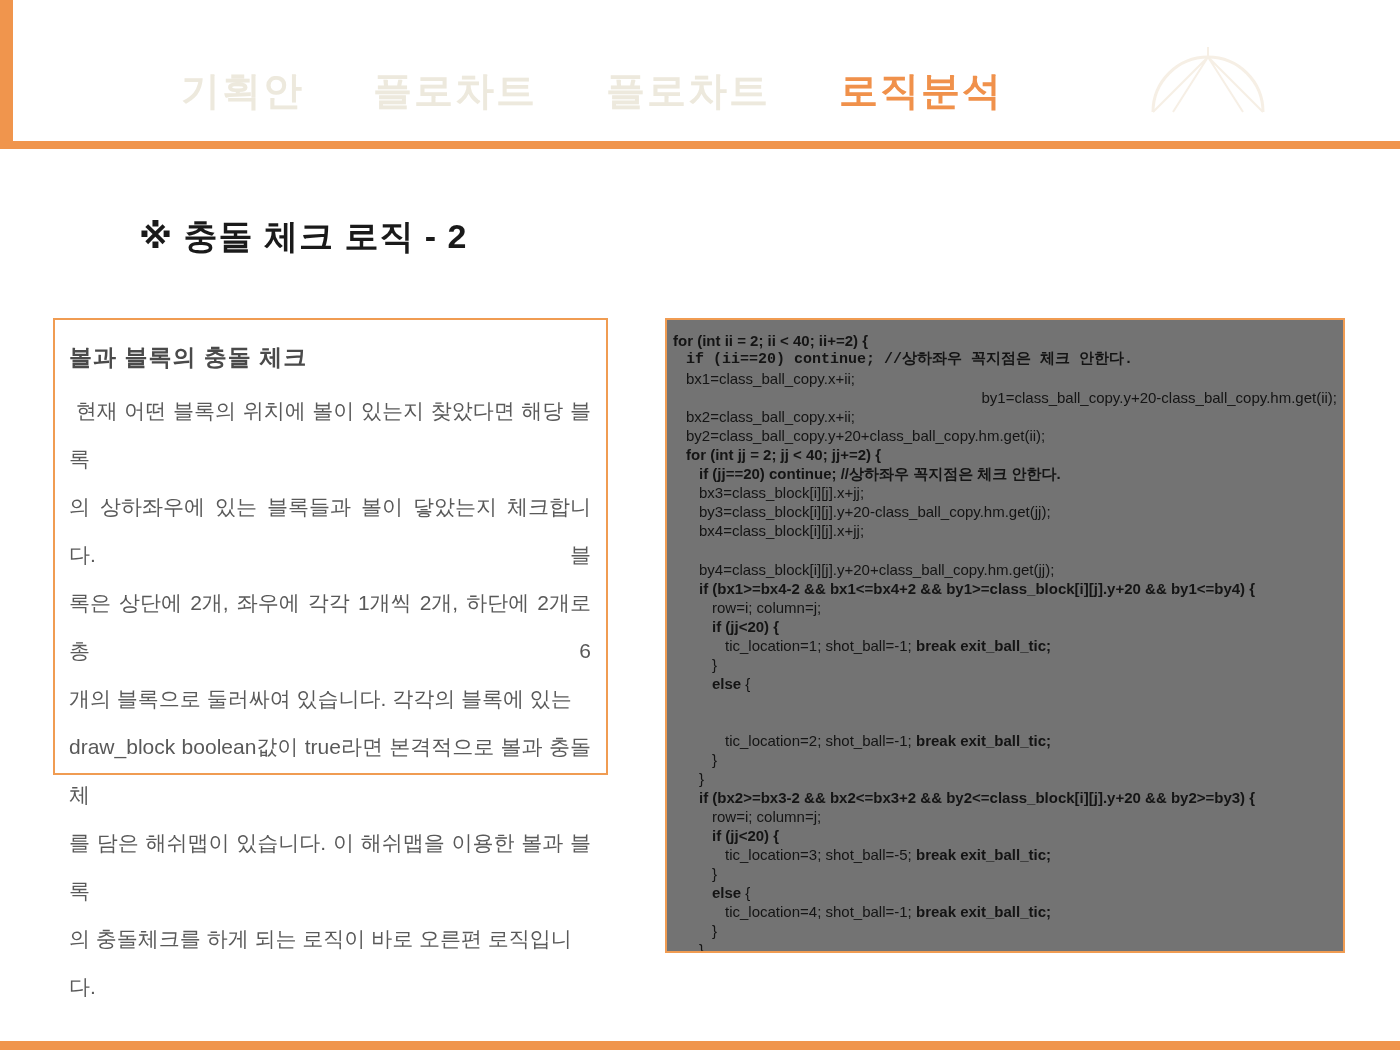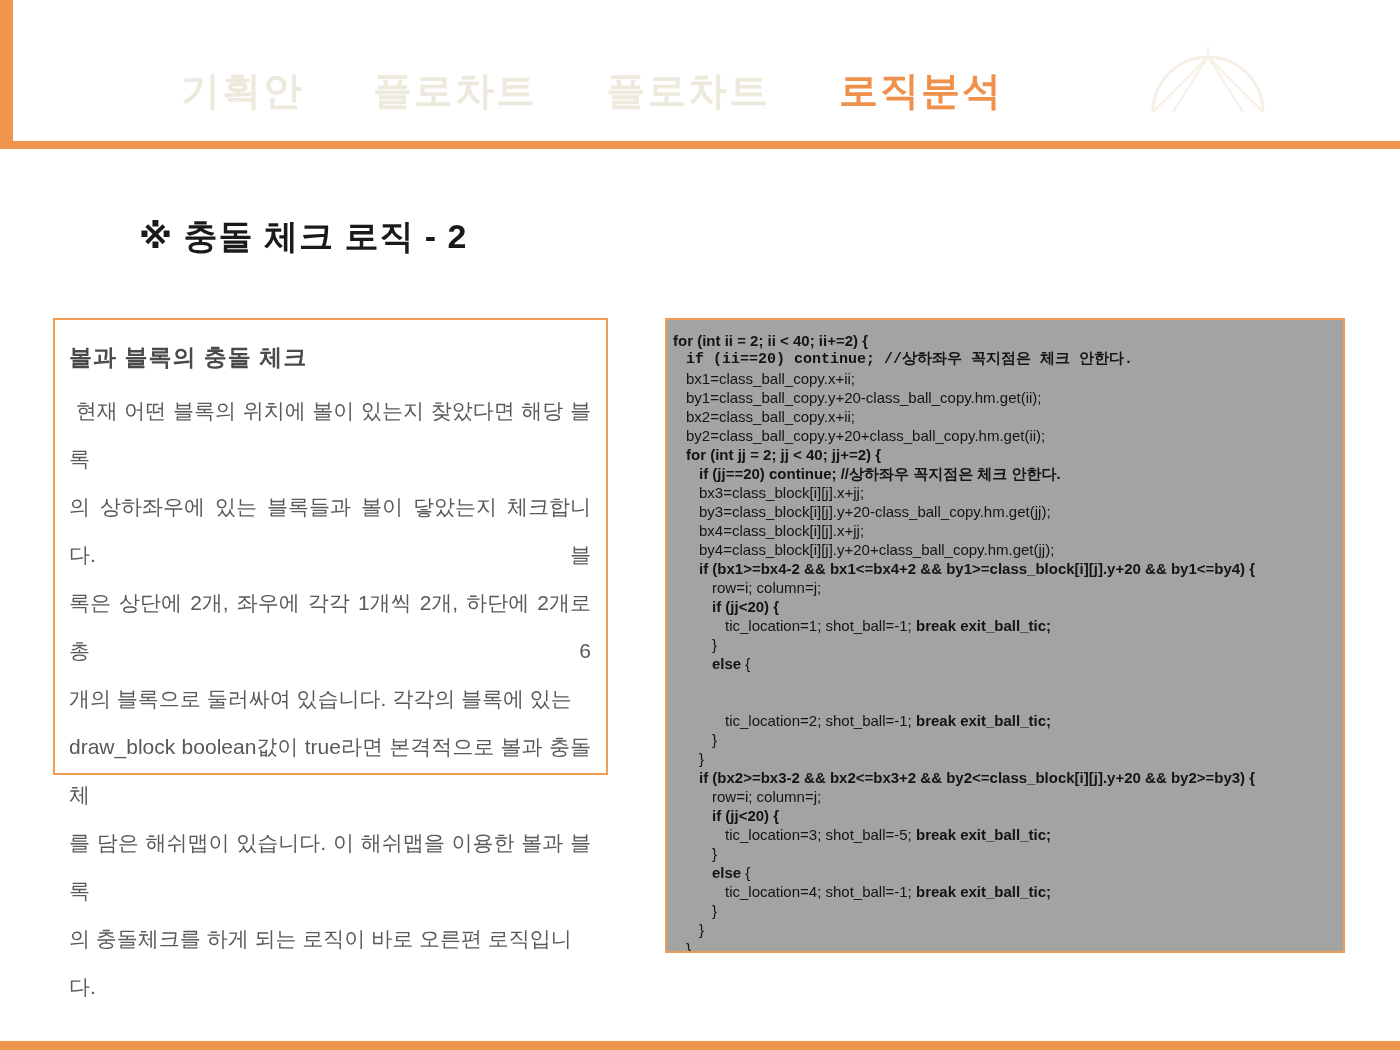--- a/index.html
+++ b/index.html
@@ -28,21 +28,21 @@
   .tab.active{color:var(--tab-active);}
   .title{position:absolute;left:139px;top:214px;margin:0;
     font-size:34px;font-weight:bold;color:var(--title);letter-spacing:1px;}
   .text-box{position:absolute;left:53px;top:318px;width:555px;height:457px;
     border:2px solid var(--border);box-sizing:border-box;background:#fff;
     padding:22px 15px 0 14px;}
   .text-box h2{margin:0 0 14px 0;font-size:23px;font-weight:bold;color:var(--heading);letter-spacing:1px;}
   .body-line{font-size:21px;line-height:48px;color:var(--body);white-space:pre-wrap;}
   .body-line.just{text-align:justify;text-align-last:justify;}
   .code-box{position:absolute;left:665px;top:318px;width:680px;height:635px;
-    border:2px solid var(--border);box-sizing:border-box;background:#a3a3a3;
+    border:2px solid var(--border);box-sizing:border-box;background:#737373;
     padding:11px 6px 0 6px;overflow:hidden;}
   .code-line{white-space:pre;font-size:15px;line-height:19px;color:var(--code);}
   .code-line .b{font-weight:bold;}
 </style>
 </head>
 <body>
 
 <div>
 
   <div class="left-strip"></div>
@@ -74,29 +74,29 @@
         <div class="body-line just">를 담은 해쉬맵이 있습니다. 이 해쉬맵을 이용한 볼과 블록</div>
         <div class="body-line">의 충돌체크를 하게 되는 로직이 바로 오른편 로직입니다.</div>
       </div>
   </section>
 
   <section class="code-box">
     <div id="codeLines">
         <div class="code-line" style="padding-left: 0px;"><span class="b">for (int ii = 2; ii &lt; 40; ii+=2) {</span></div>
         <div class="code-line" style="padding-left: 13px; font-family: Liberation Mono, monospace;"><span class="b">if (ii==20) continue; //상하좌우 꼭지점은 체크 안한다.</span></div>
         <div class="code-line" style="padding-left: 13px;"><span>bx1=class_ball_copy.x+ii;</span></div>
-        <div class="code-line" style="padding-left: 13px;"><span>by1=class_ball_copy.y+20-class_ball_copy.hm.get(ii);</span></div>
+        <div class="code-line" style="padding-left: 13px; text-align: right;"><span>by1=class_ball_copy.y+20-class_ball_copy.hm.get(ii);</span></div>
         <div class="code-line" style="padding-left: 13px;"><span>bx2=class_ball_copy.x+ii;</span></div>
         <div class="code-line" style="padding-left: 13px;"><span>by2=class_ball_copy.y+20+class_ball_copy.hm.get(ii);</span></div>
         <div class="code-line" style="padding-left: 13px;"><span class="b">for (int jj = 2; jj &lt; 40; jj+=2) {</span></div>
         <div class="code-line" style="padding-left: 26px;"><span class="b">if (jj==20) continue; //상하좌우 꼭지점은 체크 안한다.</span></div>
         <div class="code-line" style="padding-left: 26px;"><span>bx3=class_block[i][j].x+jj;</span></div>
         <div class="code-line" style="padding-left: 26px;"><span>by3=class_block[i][j].y+20-class_ball_copy.hm.get(jj);</span></div>
         <div class="code-line" style="padding-left: 26px;"><span>bx4=class_block[i][j].x+jj;</span></div>
-        <div class="code-line" style="padding-left: 26px;"><span>by4=class_block[i][j].y+20+class_ball_copy.hm.get(jj);</span></div>
+        <div class="code-line" style="padding-left: 26px; margin-top: 20px;"><span>by4=class_block[i][j].y+20+class_ball_copy.hm.get(jj);</span></div>
         <div class="code-line" style="padding-left: 26px;"><span class="b">if (bx1&gt;=bx4-2 &amp;&amp; bx1&lt;=bx4+2 &amp;&amp; by1&gt;=class_block[i][j].y+20 &amp;&amp; by1&lt;=by4) {</span></div>
         <div class="code-line" style="padding-left: 39px;"><span>row=i; column=j;</span></div>
         <div class="code-line" style="padding-left: 39px;"><span class="b">if (jj&lt;20) {</span></div>
         <div class="code-line" style="padding-left: 52px;"><span>tic_location=1; shot_ball=-1; </span><span class="b">break exit_ball_tic;</span></div>
         <div class="code-line" style="padding-left: 39px;"><span>}</span></div>
         <div class="code-line" style="padding-left: 39px;"><span class="b">else</span><span> {</span></div>
         <div class="code-line" style="padding-left: 52px; margin-top: 38px;"><span>tic_location=2; shot_ball=-1; </span><span class="b">break exit_ball_tic;</span></div>
         <div class="code-line" style="padding-left: 39px;"><span>}</span></div>
         <div class="code-line" style="padding-left: 26px;"><span>}</span></div>
         <div class="code-line" style="padding-left: 26px;"><span class="b">if (bx2&gt;=bx3-2 &amp;&amp; bx2&lt;=bx3+2 &amp;&amp; by2&lt;=class_block[i][j].y+20 &amp;&amp; by2&gt;=by3) {</span></div>

